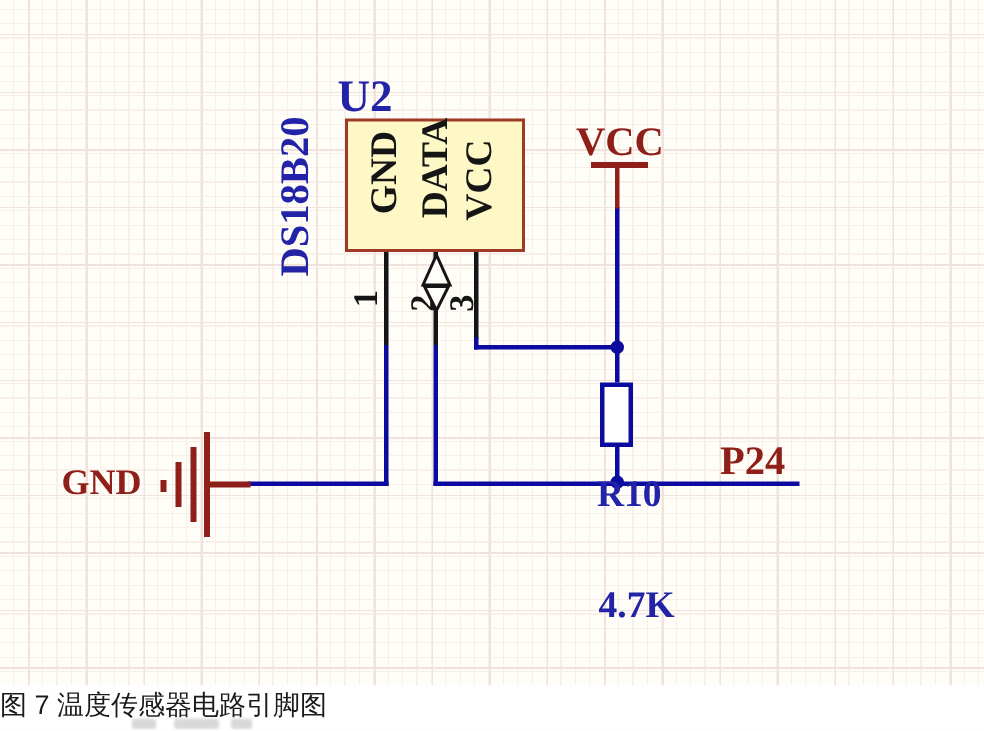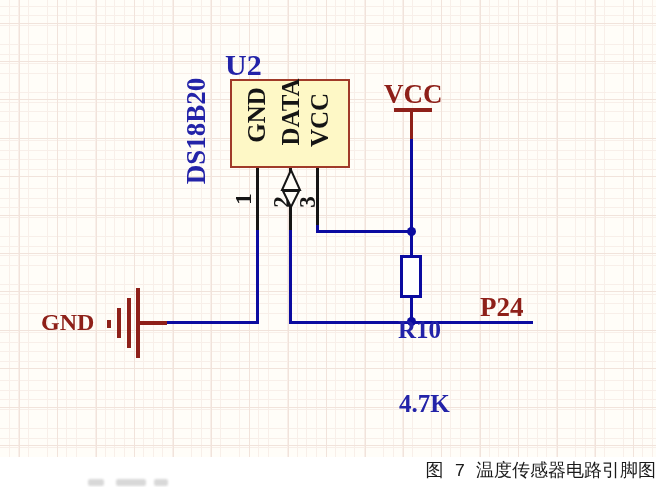--- a/index.html
+++ b/index.html
@@ -38,22 +38,22 @@
     background:var(--box-fill);border:2px solid var(--box-border);
   }
   .resistor{
     position:absolute;left:400px;top:255px;width:16px;height:37px;
     background:#ffffff;border:3px solid var(--wire);
   }
   .caption-strip{
     position:absolute;left:0;top:457px;width:656px;height:30px;background:#ffffff;
   }
   .caption{
-    position:absolute;left:0;top:1px;width:656px;text-align:right;
-    font-size:18px;color:#1a1a1a;font-family:Liberation Mono, monospace;
+    position:absolute;left:0;top:1px;width:656px;text-align:left;
+    font-size:18px;color:#1a1a1a;font-family:Liberation Sans, sans-serif;
   }
   .fragment{position:absolute;left:82px;top:476px;width:95px;height:11px;overflow:hidden;}
   .smudge{position:absolute;background:#b9b9b9;border-radius:2px;filter:blur(1.2px);opacity:.55;}
 </style>
 </head>
 <body>
 
 <div class="sheet">
 
   <div class="stext blue vtext" style="left:132px;top:117px;width:130px;height:28px;font-size:27px;">DS18B20</div>

